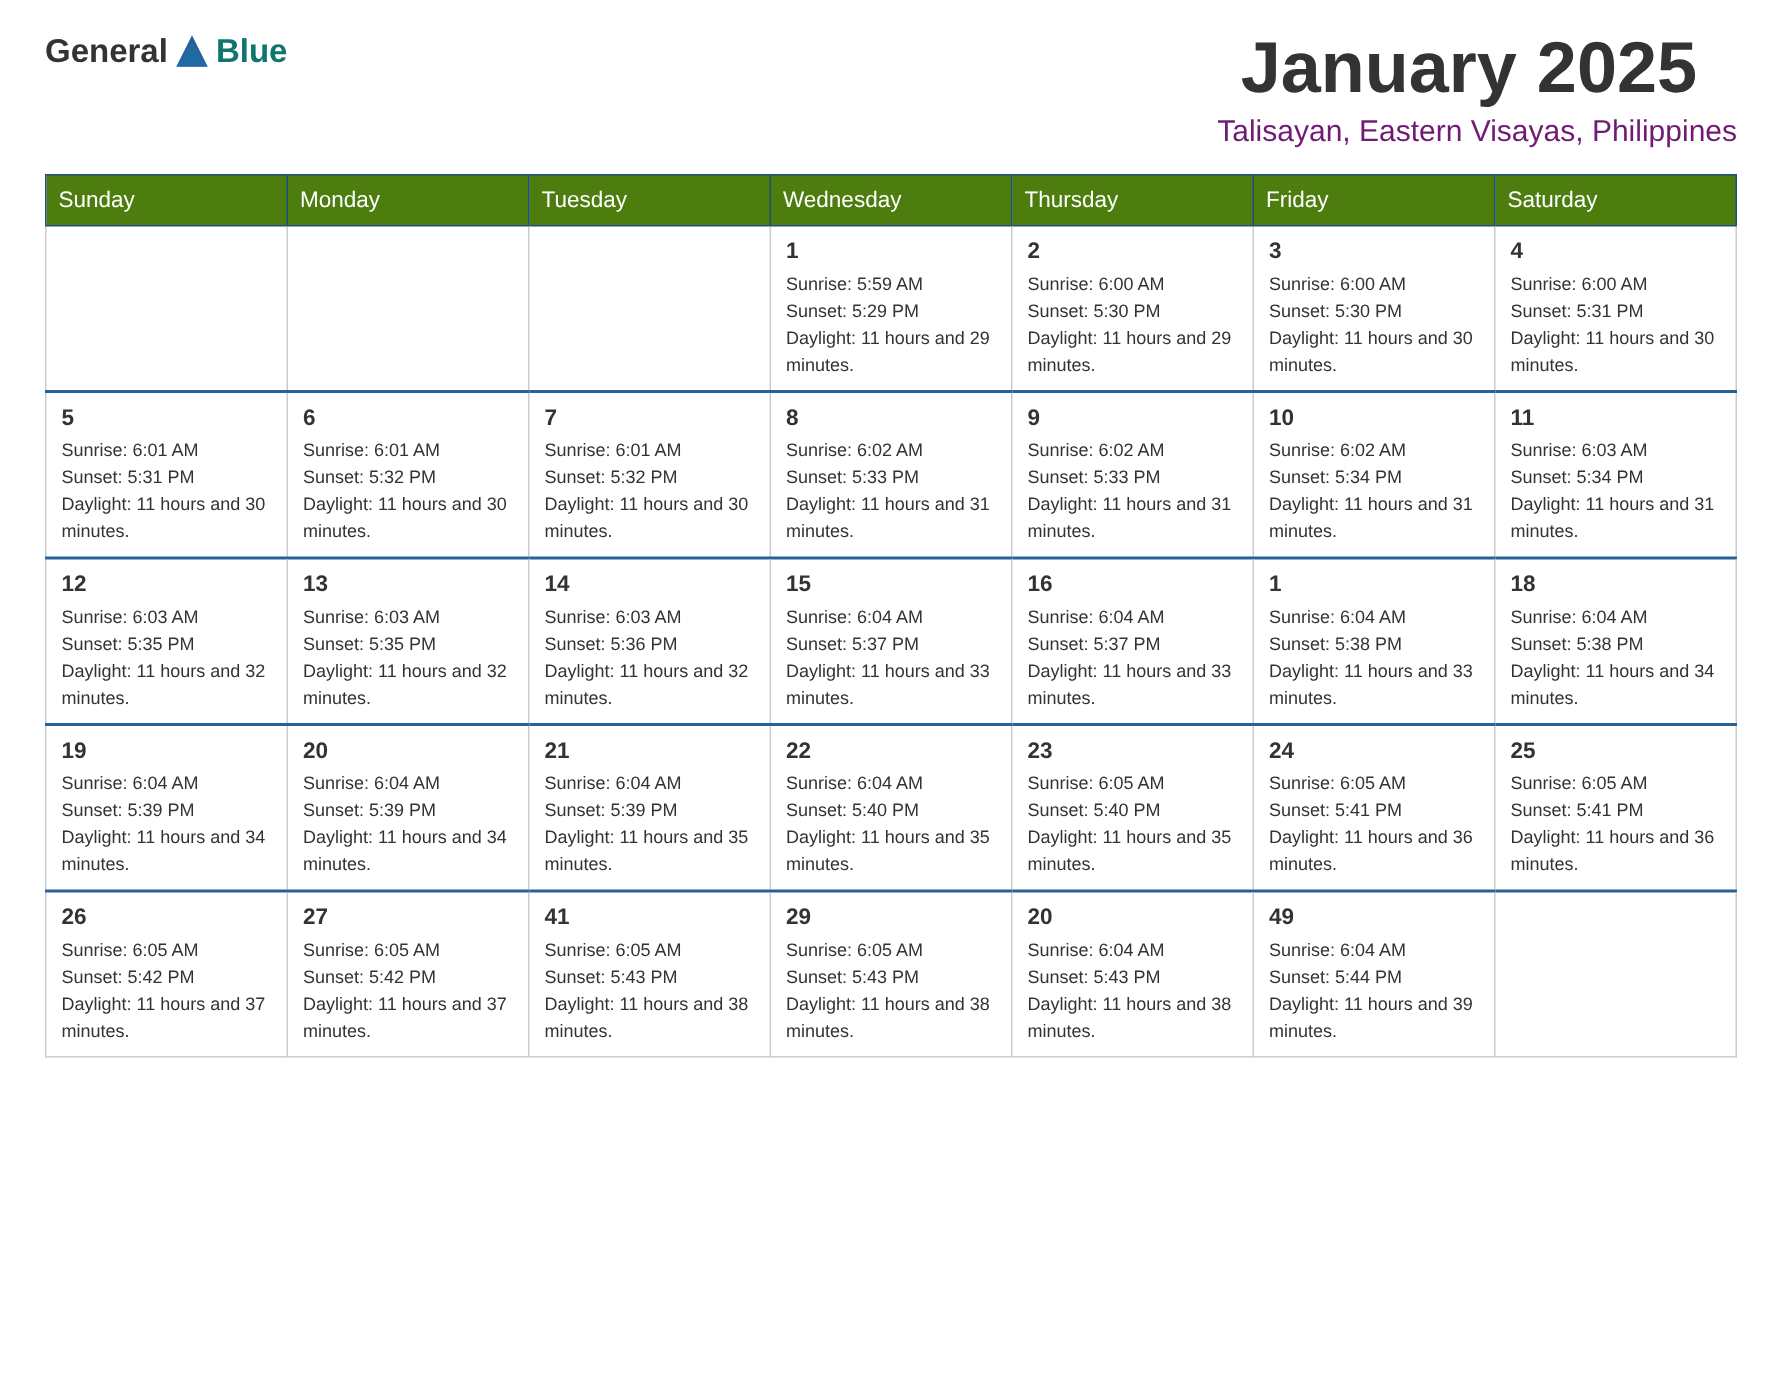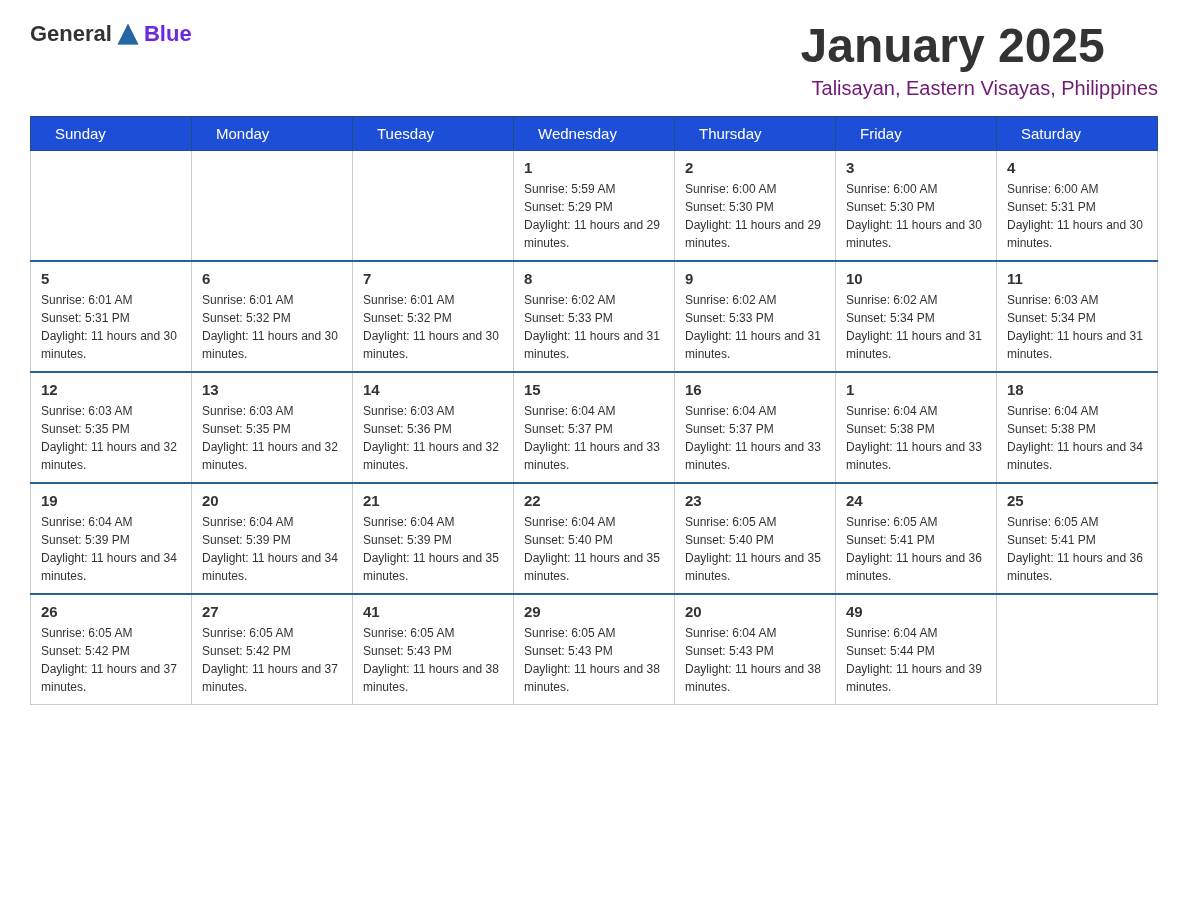--- a/index.html
+++ b/index.html
@@ -16,53 +16,53 @@
       margin-bottom: 16px;
     }
     .logo {
       display: flex;
       align-items: center;
       font-size: 22px;
       font-weight: bold;
       color: #333;
     }
     .logo-general { color: #333; }
-    .logo-blue { color: #6d28d9; }
+    .logo-blue { color: #0f766e; }
     .logo-icon {
       width: 28px;
       height: 28px;
       margin: 0 2px;
       position: relative;
       display: inline-flex;
       align-items: center;
     }
     .title-area {
-      text-align: left;
+      text-align: center;
     }
     .month-title {
       font-size: 48px;
       font-weight: bold;
       color: #333;
       line-height: 1.1;
     }
     .location {
       font-size: 20px;
       color: #701a75;
       margin-top: 4px;
       margin-left: 11px;
     }
     .calendar {
       width: 100%;
       border-collapse: collapse;
       border: 1px solid #ccc;
     }
     .calendar th {
-      background-color: #1d4ed8;
+      background-color: #4d7c0f;
       color: #fff;
-      padding: 8px 24px;
+      padding: 8px 8px;
       text-align: left;
       font-size: 15px;
       font-weight: normal;
       border: 1px solid #1e4f80;
     }
     .calendar td {
       vertical-align: top;
       padding: 8px 10px;
       border: 1px solid #ccc;
       width: 14.28%;

